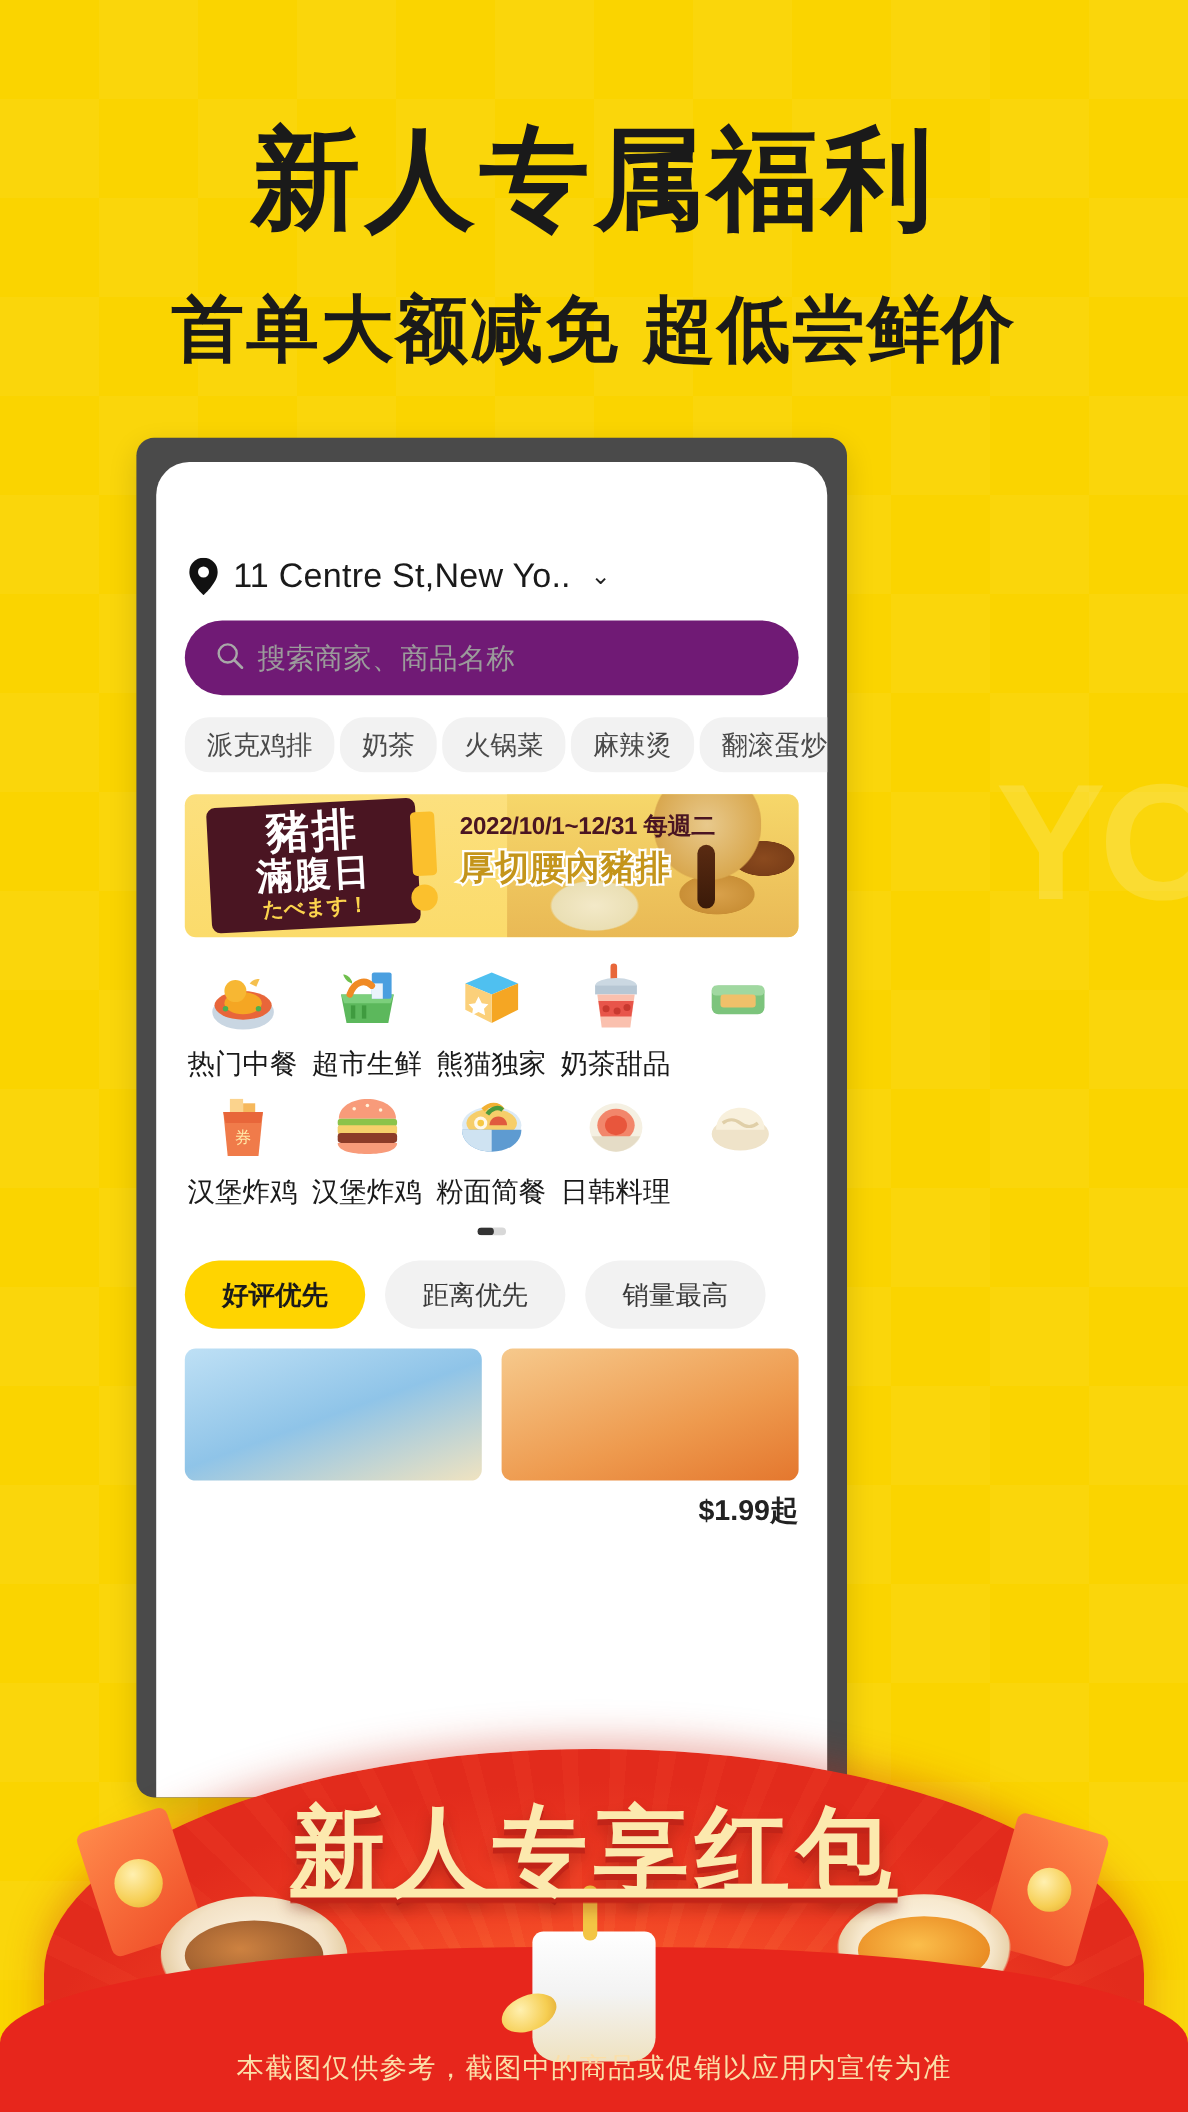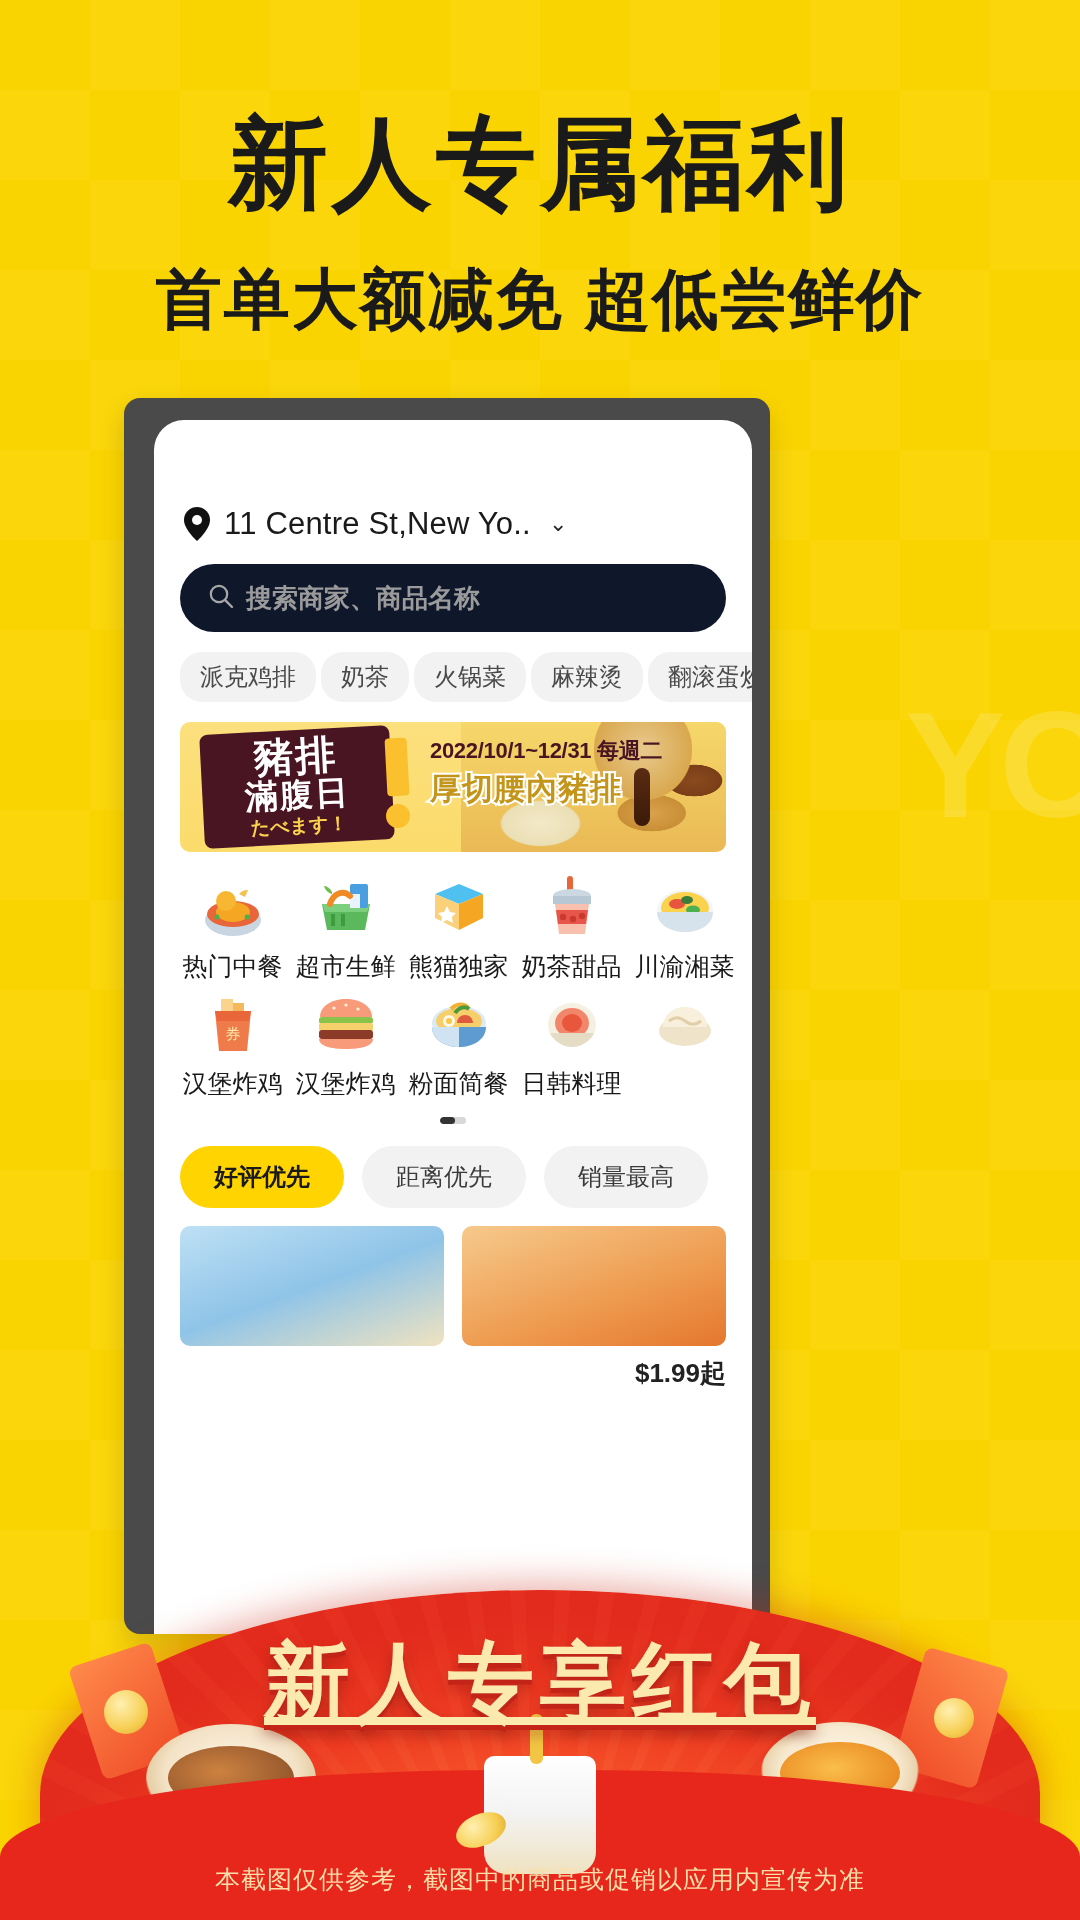--- a/index.html
+++ b/index.html
@@ -38,21 +38,21 @@
     text-align:center; color:#1A1A1A;
     font-size:66px; font-weight:bold; letter-spacing:2px;
   }
 
   
   .phone{
     position:absolute; left:124px; top:398px;
     width:646px; height:1236px;
     background:#4A4A4A;
     border-radius:16px;
-    padding:22px 18px 0 30px;
+    padding:22px 18px 0 18px;
     overflow:hidden;
     box-shadow:0 10px 26px rgba(0,0,0,.14);
   }
   .screen{
     width:100%; height:100%;
     background:#fff;
     border-radius:30px 30px 0 0;
     overflow:hidden;
     position:relative;
   }
@@ -63,22 +63,22 @@
     padding:86px 0 0 30px;
   }
   .pin{ width:26px; height:34px; position:relative; flex:none; }
   .pin svg{ display:block; }
   .addr-text{ font-size:31px; color:#1A1A1A; letter-spacing:.2px; }
   .chev{ font-size:22px; color:#222; margin-left:4px; line-height:1; }
 
   
   .search{
     margin:22px 26px 0 26px;
-    height:68px; background:#0f172a; border-radius:34px;
-    display:flex; align-items:center; gap:12px; padding:0 28px;font-weight:bold;
+    height:68px; background:#701a75; border-radius:34px;
+    display:flex; align-items:center; gap:12px; padding:0 28px;
   }
   .search-ico{ flex:none; }
   .search-ph{ font-size:26px; color:#9B9B9B; }
 
   
   .chips{
     display:flex; gap:5px; padding:20px 0 0 26px;
     white-space:nowrap;
   }
   .chip{
@@ -361,33 +361,20 @@
                 <circle cx="29" cy="47" r="3.2" fill="#C8392F"></circle>
                 <circle cx="39" cy="49" r="3.2" fill="#C8392F"></circle>
                 <circle cx="48" cy="46" r="3.2" fill="#C8392F"></circle>
               </svg>
           </span>
           <span class="cat-label">奶茶甜品</span>
         </div>
         <div class="cat">
           <span class="cat-ico">
             <svg width="76" height="72" viewBox="0 0 76 72">
-                <ellipse cx="38" cy="40" rx="28" ry="20" fill="#F2F6F9"></ellipse>
-                <ellipse cx="38" cy="38" rx="24" ry="16" fill="#FBD24E"></ellipse>
-                <ellipse cx="30" cy="34" rx="8" ry="5" fill="#E8553F"></ellipse>
-                <ellipse cx="46" cy="40" rx="7" ry="4.5" fill="#4CAF50"></ellipse>
-                <ellipse cx="40" cy="30" rx="6" ry="4" fill="#3C7D3C"></ellipse>
-                <path d="M10 42c0 12 12 20 28 20s28-8 28-20z" fill="#D7E3EC"></path>
-              </svg>
-          </span>
-          <span class="cat-label">川渝湘菜</span>
-        </div>
-        <div class="cat">
-          <span class="cat-ico">
-            <svg width="76" height="72" viewBox="0 0 76 72">
                 <rect x="12" y="26" width="48" height="26" rx="6" fill="#7CC47C"></rect>
                 <rect x="12" y="26" width="48" height="9" rx="4" fill="#A0D8A0"></rect>
                 <rect x="20" y="34" width="32" height="12" rx="3" fill="#F0C06A"></rect>
               </svg>
           </span>
 
         </div>
       </div>
 
       <div class="cat-row">

